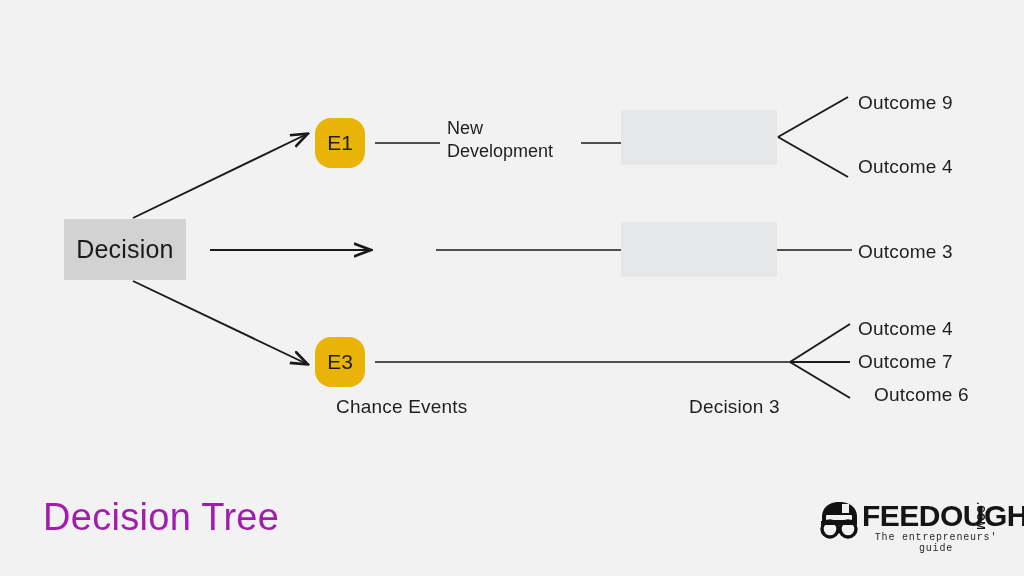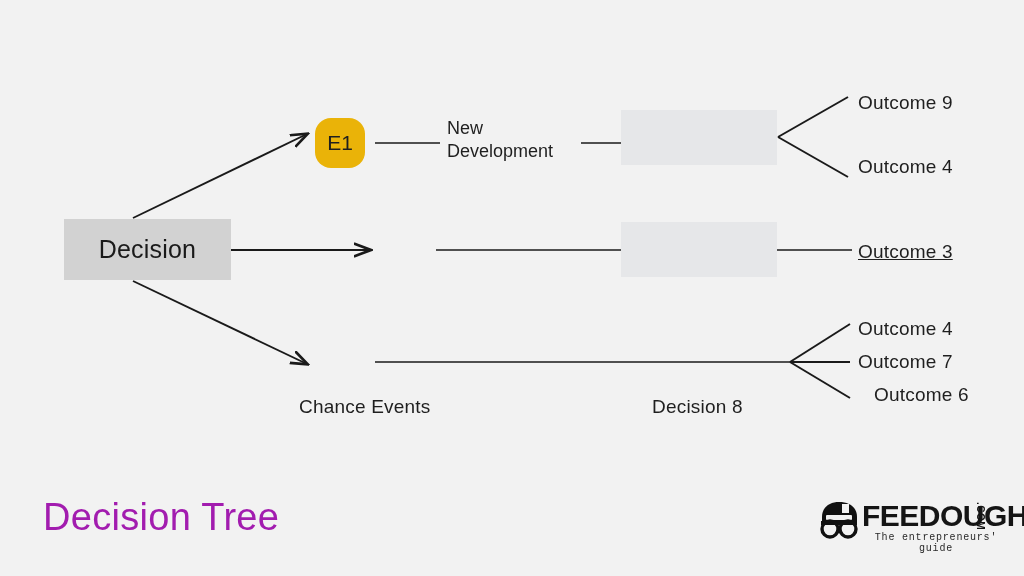--- a/index.html
+++ b/index.html
@@ -28,21 +28,21 @@
   .node-box {
     position: absolute;
     display: flex;
     align-items: center;
     justify-content: center;
     box-sizing: border-box;
   }
   .decision-box {
     left: 64px;
     top: 219px;
-    width: 167px;
+    width: 122px;
     height: 61px;
     background: #d2d2d2;
     color: #1a1a1a;
     font-size: 25px;
     letter-spacing: 0.2px;
   }
   .chance-node {
     width: 50px;
     height: 50px;
     border-radius: 16px;
@@ -72,20 +72,21 @@
     font-size: 18px;
     line-height: 23px;
     left: 447px;
     top: 117px;
     white-space: normal;
     width: 130px;
   }
   .axis-label {
     font-size: 19px;
     letter-spacing: 0.2px;
+    margin-left: 37px;
   }
   .lbl-chance   { left: 299px; top: 396px; }
   .lbl-dec2     { left: 652px; top: 396px; }
   .title {
     position: absolute;
     left: 43px;
     top: 496px;
     font-size: 38px;
     color: #a21caf;
     letter-spacing: 0.3px;
@@ -170,33 +171,34 @@
     <line x1="790" y1="362" x2="850" y2="362" stroke="#1a1a1a" stroke-width="2"></line>
     <line x1="790" y1="362" x2="850" y2="398" stroke="#1a1a1a" stroke-width="2"></line>
   </svg>
 
   <div class="gray-block blk-top"></div>
   <div class="gray-block blk-mid"></div>
 
   <div class="node-box decision-box">Decision</div>
 
   <div class="node-box chance-node n-e1">E1</div>
+  <div class="node-box chance-node n-e3">E3</div>
 
   <div class="label newdev-label">New
 Development</div>
 
   <div class="label outcome-label" style="left:858px; top:92px;">Outcome 9</div>
   <div class="label outcome-label" style="left:858px; top:156px;">Outcome 4</div>
-  <div class="label outcome-label" style="left:858px; top:241px;text-decoration:underline;">Outcome 3</div>
+  <div class="label outcome-label" style="left:858px; top:241px;">Outcome 3</div>
   <div class="label outcome-label" style="left:858px; top:318px;">Outcome 4</div>
   <div class="label outcome-label" style="left:858px; top:351px;">Outcome 7</div>
   <div class="label outcome-label" style="left:858px; top:384px;margin-left:16px;">Outcome 6</div>
 
   <div class="label axis-label lbl-chance">Chance Events</div>
-  <div class="label axis-label lbl-dec2">Decision 8</div>
+  <div class="label axis-label lbl-dec2">Decision 3</div>
 
   <div class="title">Decision Tree</div>
 
   <div class="logo">
     <svg class="logo-head" viewBox="0 0 42 40">
       <path d="M4 17 C4 7, 12 2, 21 2 C31 2, 39 7, 39 17 L39 21 L4 21 Z" fill="#111"></path>
       <path d="M24 4 L31 4 L31 13 L24 13 Z" fill="#f2f2f2"></path>
       <rect x="8" y="15" width="26" height="5" rx="1" fill="#f2f2f2"></rect>
       <path d="M3 21 L39 21 L39 25 L3 25 Z" fill="#111"></path>
       <circle cx="12" cy="29" r="8" fill="none" stroke="#111" stroke-width="3.4"></circle>

